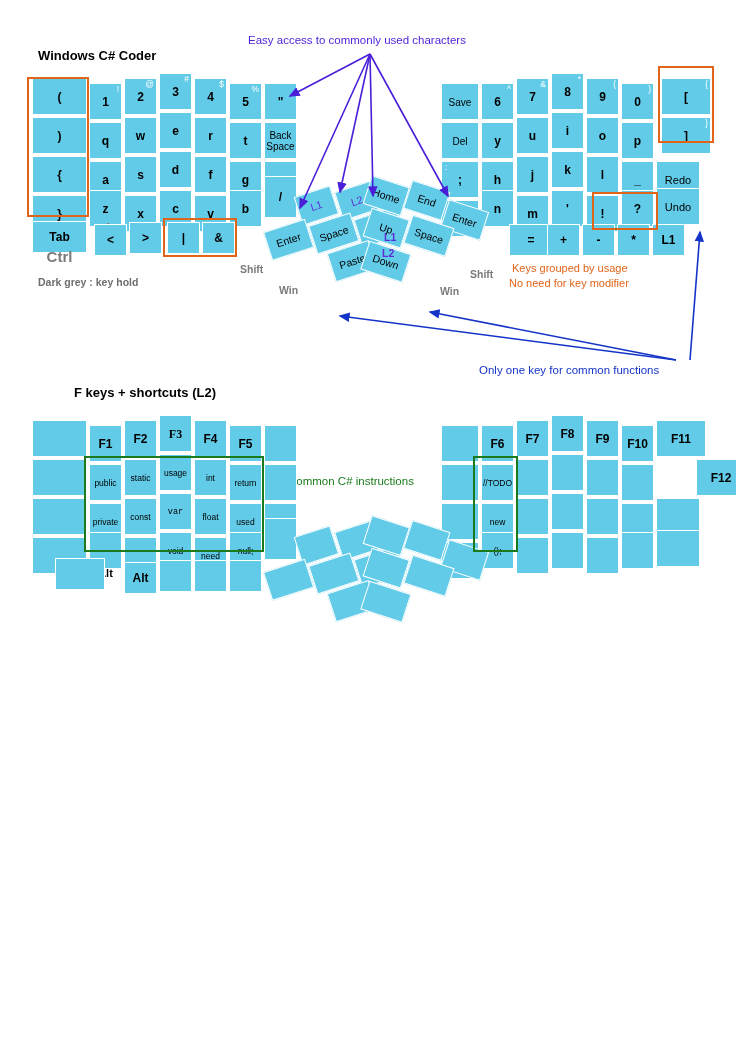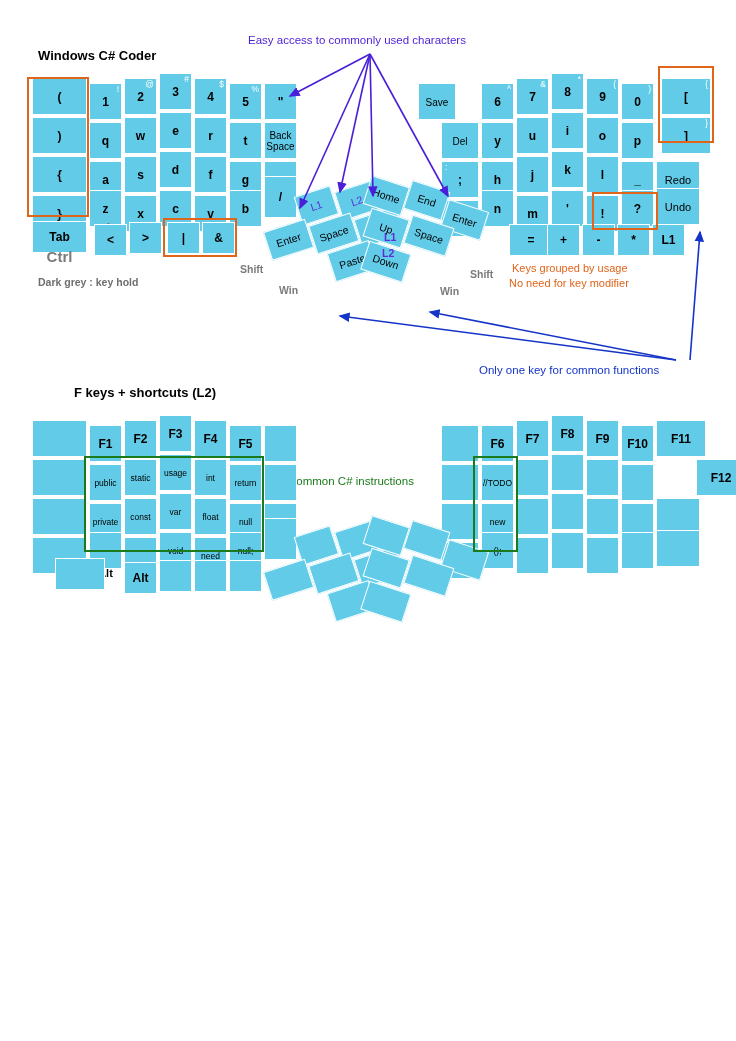--- a/index.html
+++ b/index.html
@@ -276,21 +276,21 @@
     <div class="key thumb" style="left:98px; top:40px; width:44px; height:30px;">
       <span class="lbl">Copy</span>
     </div>
     <div class="key thumb" style="left:62px; top:64px; width:44px; height:30px;">
       <span class="lbl">Paste</span>
     </div>
   </div>
   <div class="abs" style="left:240px; top:263px; font-size:10.5px; font-weight:bold; color:#7b7b7b;">Shift</div>
   <div class="abs" style="left:279px; top:284px; font-size:10.5px; font-weight:bold; color:#7b7b7b;">Win</div>
 
-  <div class="key small" style="left:418px; top:83px; width:38px; height:37px;">
+  <div class="key small" style="left:441px; top:83px; width:38px; height:37px;">
     <span class="lbl">Save</span>
   </div>
   <div class="key" style="left:481px; top:83px; width:33px; height:37px;">
     <span class="sup">^</span>
     <span class="lbl">6</span>
   </div>
   <div class="key" style="left:516px; top:78px; width:33px; height:37px;">
     <span class="sup">&amp;</span>
     <span class="lbl">7</span>
   </div>
@@ -425,21 +425,21 @@
   <div class="box-orange" style="left:658px; top:66px; width:56px; height:77px;"></div>
   <div class="box-orange" style="left:592px; top:192px; width:66px; height:38px;"></div>
 
   <div class="key" style="left:32px; top:420px; width:55px; height:37px;"></div>
   <div class="key" style="left:89px; top:425px; width:33px; height:37px;">
     <span class="lbl">F1</span>
   </div>
   <div class="key" style="left:124px; top:420px; width:33px; height:37px;">
     <span class="lbl">F2</span>
   </div>
-  <div class="key" style="left:159px; top:415px; width:33px; height:37px;">
+  <div class="key" style="left:159px; top:415px; width:33px; height:37px;font-family:Liberation Serif, serif;">
     <span class="lbl">F3</span>
   </div>
   <div class="key" style="left:194px; top:420px; width:33px; height:37px;">
     <span class="lbl">F4</span>
   </div>
   <div class="key" style="left:229px; top:425px; width:33px; height:37px;">
     <span class="lbl">F5</span>
   </div>
   <div class="key" style="left:264px; top:425px; width:33px; height:37px;"></div>
 
@@ -461,28 +461,28 @@
   </div>
   <div class="key" style="left:264px; top:464px; width:33px; height:37px;"></div>
 
   <div class="key" style="left:32px; top:498px; width:55px; height:37px;"></div>
   <div class="key tiny" style="left:89px; top:503px; width:33px; height:37px;">
     <span class="lbl">private</span>
   </div>
   <div class="key tiny" style="left:124px; top:498px; width:33px; height:37px;">
     <span class="lbl">const</span>
   </div>
-  <div class="key tiny" style="left:159px; top:493px; width:33px; height:37px;">
+  <div class="key tiny" style="left:159px; top:493px; width:33px; height:37px;font-family:Liberation Mono, monospace;">
     <span class="lbl">var</span>
   </div>
   <div class="key tiny" style="left:194px; top:498px; width:33px; height:37px;">
     <span class="lbl">float</span>
   </div>
   <div class="key tiny" style="left:229px; top:503px; width:33px; height:37px;">
-    <span class="lbl">null</span>
+    <span class="lbl">used</span>
   </div>
   <div class="key" style="left:264px; top:503px; width:33px; height:37px;"></div>
 
   <div class="key" style="left:32px; top:537px; width:55px; height:37px;"></div>
   <div class="key tiny" style="left:89px; top:532px; width:33px; height:37px;">
     <span class="lbl"></span>
     <span class="sub-dark" style="color:#000; font-size:11px;">Alt</span>
   </div>
   <div class="key tiny" style="left:124px; top:537px; width:33px; height:37px;">
     <span class="lbl"></span>

